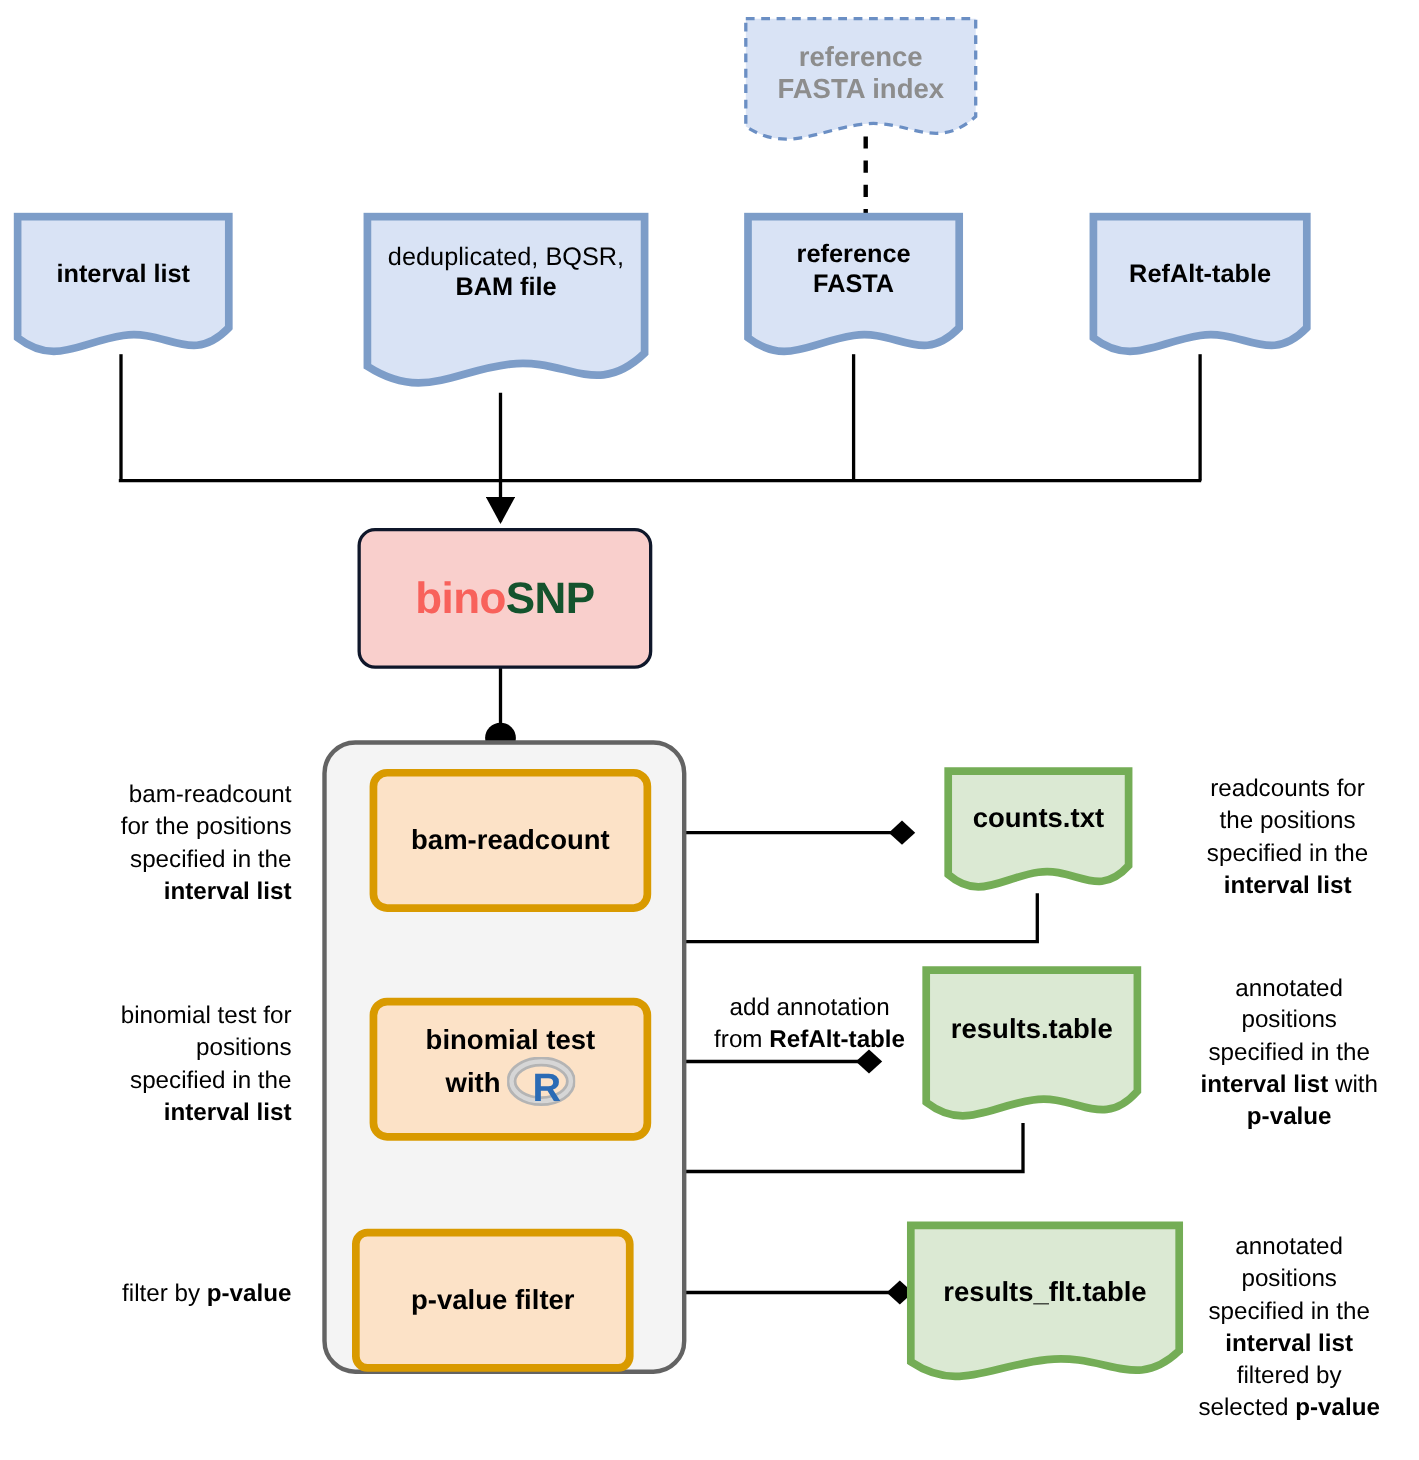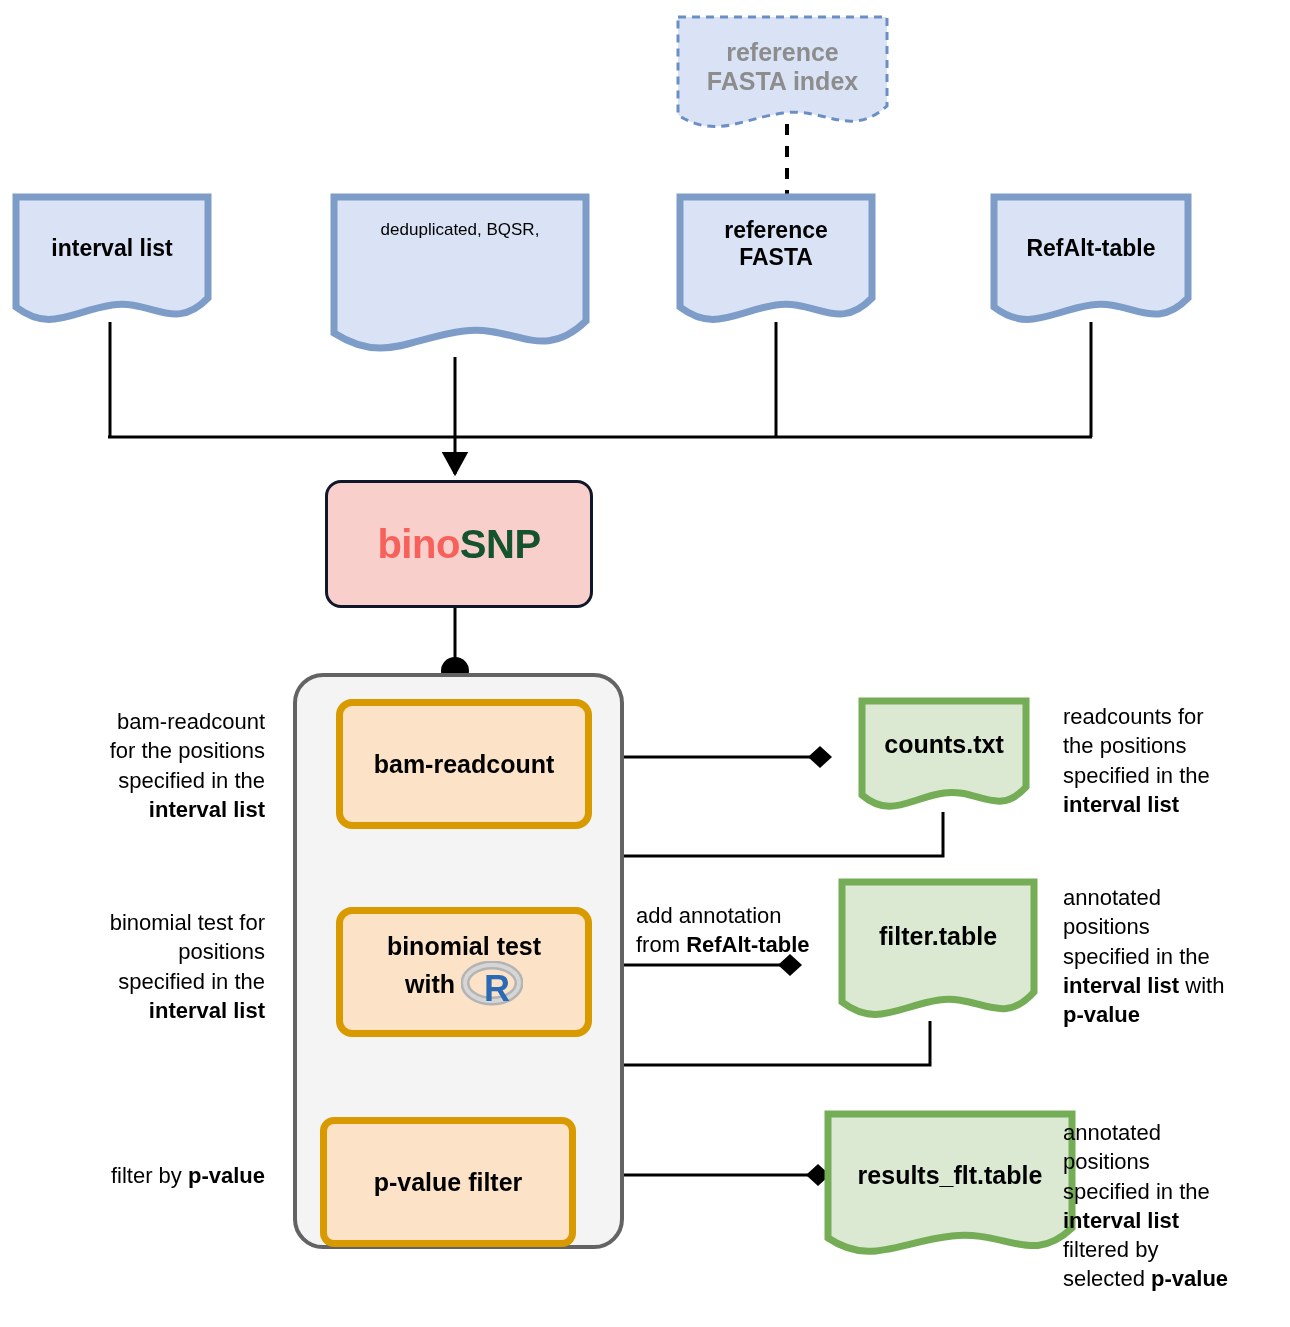--- a/index.html
+++ b/index.html
@@ -7,21 +7,21 @@
        font-family:"Liberation Sans","DejaVu Sans",sans-serif;color:#000;}
   #stage{position:absolute;left:0;top:0;width:1290px;height:1327px;text-decoration:underline;}
   #wires{position:absolute;left:0;top:0;width:1290px;height:1327px;pointer-events:none;}
 
   
   .fileshape{position:absolute;}
   .fileshape .lbl{position:absolute;left:0;right:0;text-align:center;
                   line-height:1.16;}
 
   .txt-in{font-size:23px;font-weight:bold;}
-  .txt-in-reg{font-size:17px;font-weight:normal;}
+  .txt-in-reg{font-size:23px;font-weight:normal;}
   .txt-ghost{font-size:25px;font-weight:bold;color:#8d8d8d;}
   .txt-out{font-size:25px;font-weight:bold;}
 
   
   .binosnp{position:absolute;border:3px solid #0f172a;background:#f9cfcc;
            border-radius:16px;display:flex;align-items:center;justify-content:center;}
   .binosnp .w1{font-size:40px;font-weight:bold;color:#f8615b;letter-spacing:-.5px;}
   .binosnp .w2{font-size:40px;font-weight:bold;color:#14532d;letter-spacing:-.5px;}
 
   
@@ -29,21 +29,21 @@
              border-radius:30px;}
 
   
   .proc{position:absolute;border:7px solid #d99a00;background:#fce2c7;
         border-radius:16px;display:flex;align-items:center;justify-content:center;
         text-align:center;font-size:25px;font-weight:bold;line-height:1.2;}
 
   
   .anno{position:absolute;font-size:22px;line-height:1.33;}
   .anno.r{text-align:right;}
-  .anno.c{text-align:left;}
+  .anno.c{text-align:center;}
   .b{font-weight:bold;}
 
   .rlogo{display:inline-block;vertical-align:-14px;margin-left:6px;}
 </style>
 </head>
 <body>
 
 <div id="stage">
 
   <svg id="wires" viewBox="0 0 1290 1327">
@@ -98,20 +98,21 @@
       <div>interval list</div>
     </div>
   </div>
 
   <div class="fileshape" style="left:330px;top:193px;width:260px;height:164px;">
     <svg width="260" height="164" viewBox="0 0 260 164">
       <path d="M4,4 H256 V128 C212,170 186,132 134,138 C82,144 54,172 4,140 Z" fill="#d9e3f5" stroke="#7d9dc8" stroke-width="7"></path>
     </svg>
     <div class="lbl" style="top:27px;">
       <div class="txt-in-reg">deduplicated, BQSR,</div>
+      <div class="txt-in">BAM file</div>
     </div>
   </div>
 
   <div class="fileshape" style="left:676px;top:193px;width:200px;height:134px;">
     <svg width="200" height="134" viewBox="0 0 200 134">
       <path d="M4,4 H196 V105 C162,140 140,106 100,112 C60,118 38,140 4,114 Z" fill="#d9e3f5" stroke="#7d9dc8" stroke-width="7"></path>
     </svg>
     <div class="lbl txt-in" style="top:24px;">
       <div>reference</div>
       <div>FASTA</div>
@@ -188,21 +189,21 @@
     <div>
       <span>from </span><span class="b">RefAlt-table</span>
     </div>
   </div>
 
   <div class="fileshape" style="left:838px;top:878px;width:200px;height:144px;">
     <svg width="200" height="144" viewBox="0 0 200 144">
       <path d="M4,4 H196 V114 C164,150 141,116 101,122 C61,128 38,150 4,124 Z" fill="#dbe9d3" stroke="#74ad56" stroke-width="7"></path>
     </svg>
     <div class="lbl txt-out" style="top:44px;">
-      <div>filter.table</div>
+      <div>results.table</div>
     </div>
   </div>
 
   <div class="anno c" style="left:1063px;top:883px;width:218px;">
     <div>annotated</div>
     <div>positions</div>
     <div>specified in the</div>
     <div>
       <span class="b">interval list</span><span> with</span>
     </div>

